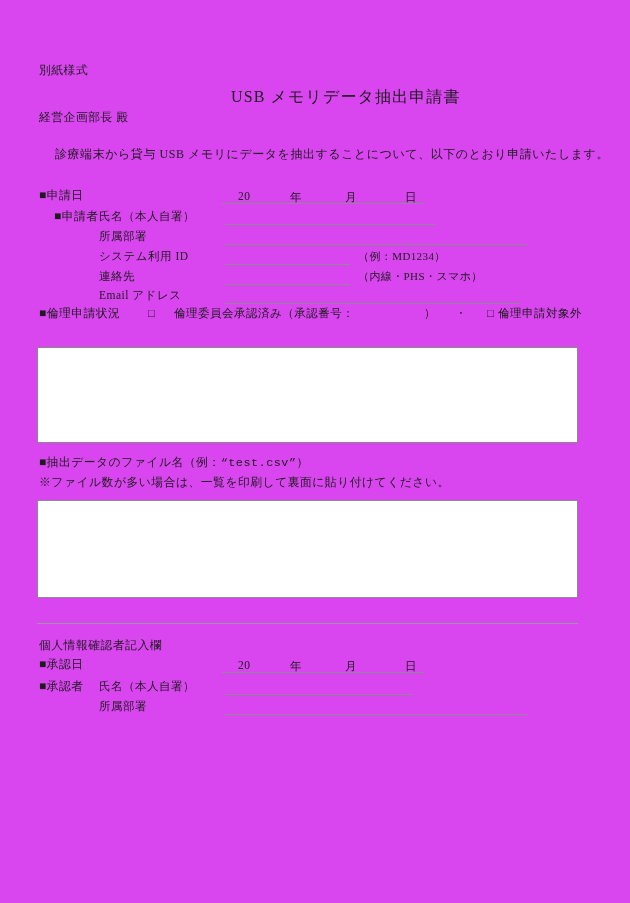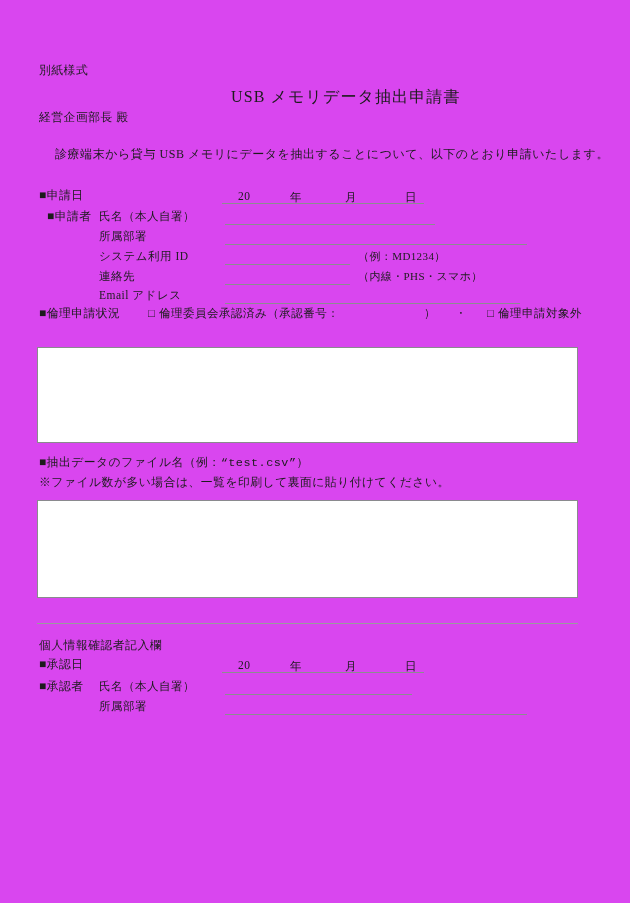--- a/index.html
+++ b/index.html
@@ -102,21 +102,21 @@
   <div class="t" id="intro-sentence" style="left:55px; top:148px;">診療端末から貸与 USB メモリにデータを抽出することについて、以下のとおり申請いたします。</div>
 
   <div class="t sec-label" style="left:39px; top:190px;">■申請日</div>
 
   <div class="date-seg" style="left:238px; top:190px;">20</div>
   <div class="date-seg" style="left:290px; top:190px;">年</div>
   <div class="date-seg" style="left:345px; top:190px;">月</div>
   <div class="date-seg" style="left:405px; top:190px;">日</div>
   <div class="rule" style="left:222px; top:203px; width:202px;"></div>
 
-  <div class="t sec-label" style="left:47px; top:211px;">■申請者</div>
+  <div class="t sec-label" style="left:54px; top:211px;">■申請者</div>
 
   <div class="t sub-label" style="left:99px; top:211px;">氏名（本人自署）</div>
   <div class="rule" style="left:225px; top:224px; width:210px;"></div>
 
   <div class="t sub-label" style="left:99px; top:231px;">所属部署</div>
   <div class="rule" style="left:225px; top:244px; width:302px;"></div>
 
   <div class="t sub-label" style="left:99px; top:251px;">システム利用 ID</div>
   <div class="rule" style="left:225px; top:264px; width:125px;"></div>
   <div class="t hint" style="left:358px; top:251px;">（例：MD1234）</div>
@@ -124,21 +124,21 @@
   <div class="t sub-label" style="left:99px; top:271px;">連絡先</div>
   <div class="rule" style="left:225px; top:284px; width:125px;"></div>
   <div class="t hint" style="left:358px; top:271px;">（内線・PHS・スマホ）</div>
 
   <div class="t sub-label" style="left:99px; top:290px;">Email アドレス</div>
   <div class="rule" style="left:225px; top:303px; width:295px;"></div>
 
   <div class="t sec-label" style="left:39px; top:308px;">■倫理申請状況</div>
 
   <div class="t checkbox-glyph" style="left:148px; top:308px;">□</div>
-  <div class="t sub-label" style="left:159px; top:308px;">倫理委員会承認済み（承認番号：</div>
+  <div class="t sub-label" style="left:174px; top:308px;">倫理委員会承認済み（承認番号：</div>
   <div class="t sub-label" style="left:424px; top:308px;">）</div>
   <div class="t sub-label" style="left:455px; top:308px;">・</div>
   <div class="t checkbox-glyph" style="left:487px; top:308px;">□</div>
   <div class="t sub-label" style="left:498px; top:308px;">倫理申請対象外</div>
 
   <div class="box" style="left:37px; top:347px; width:541px; height:96px;"></div>
 
   <div class="t sec-label" style="left:39px; top:458px;font-family:Liberation Mono, monospace;">■抽出データのファイル名（例：“test.csv”）</div>
   <div class="t note" style="left:39px; top:477px;">※ファイル数が多い場合は、一覧を印刷して裏面に貼り付けてください。</div>
   <div class="box" style="left:37px; top:500px; width:541px; height:98px;"></div>

